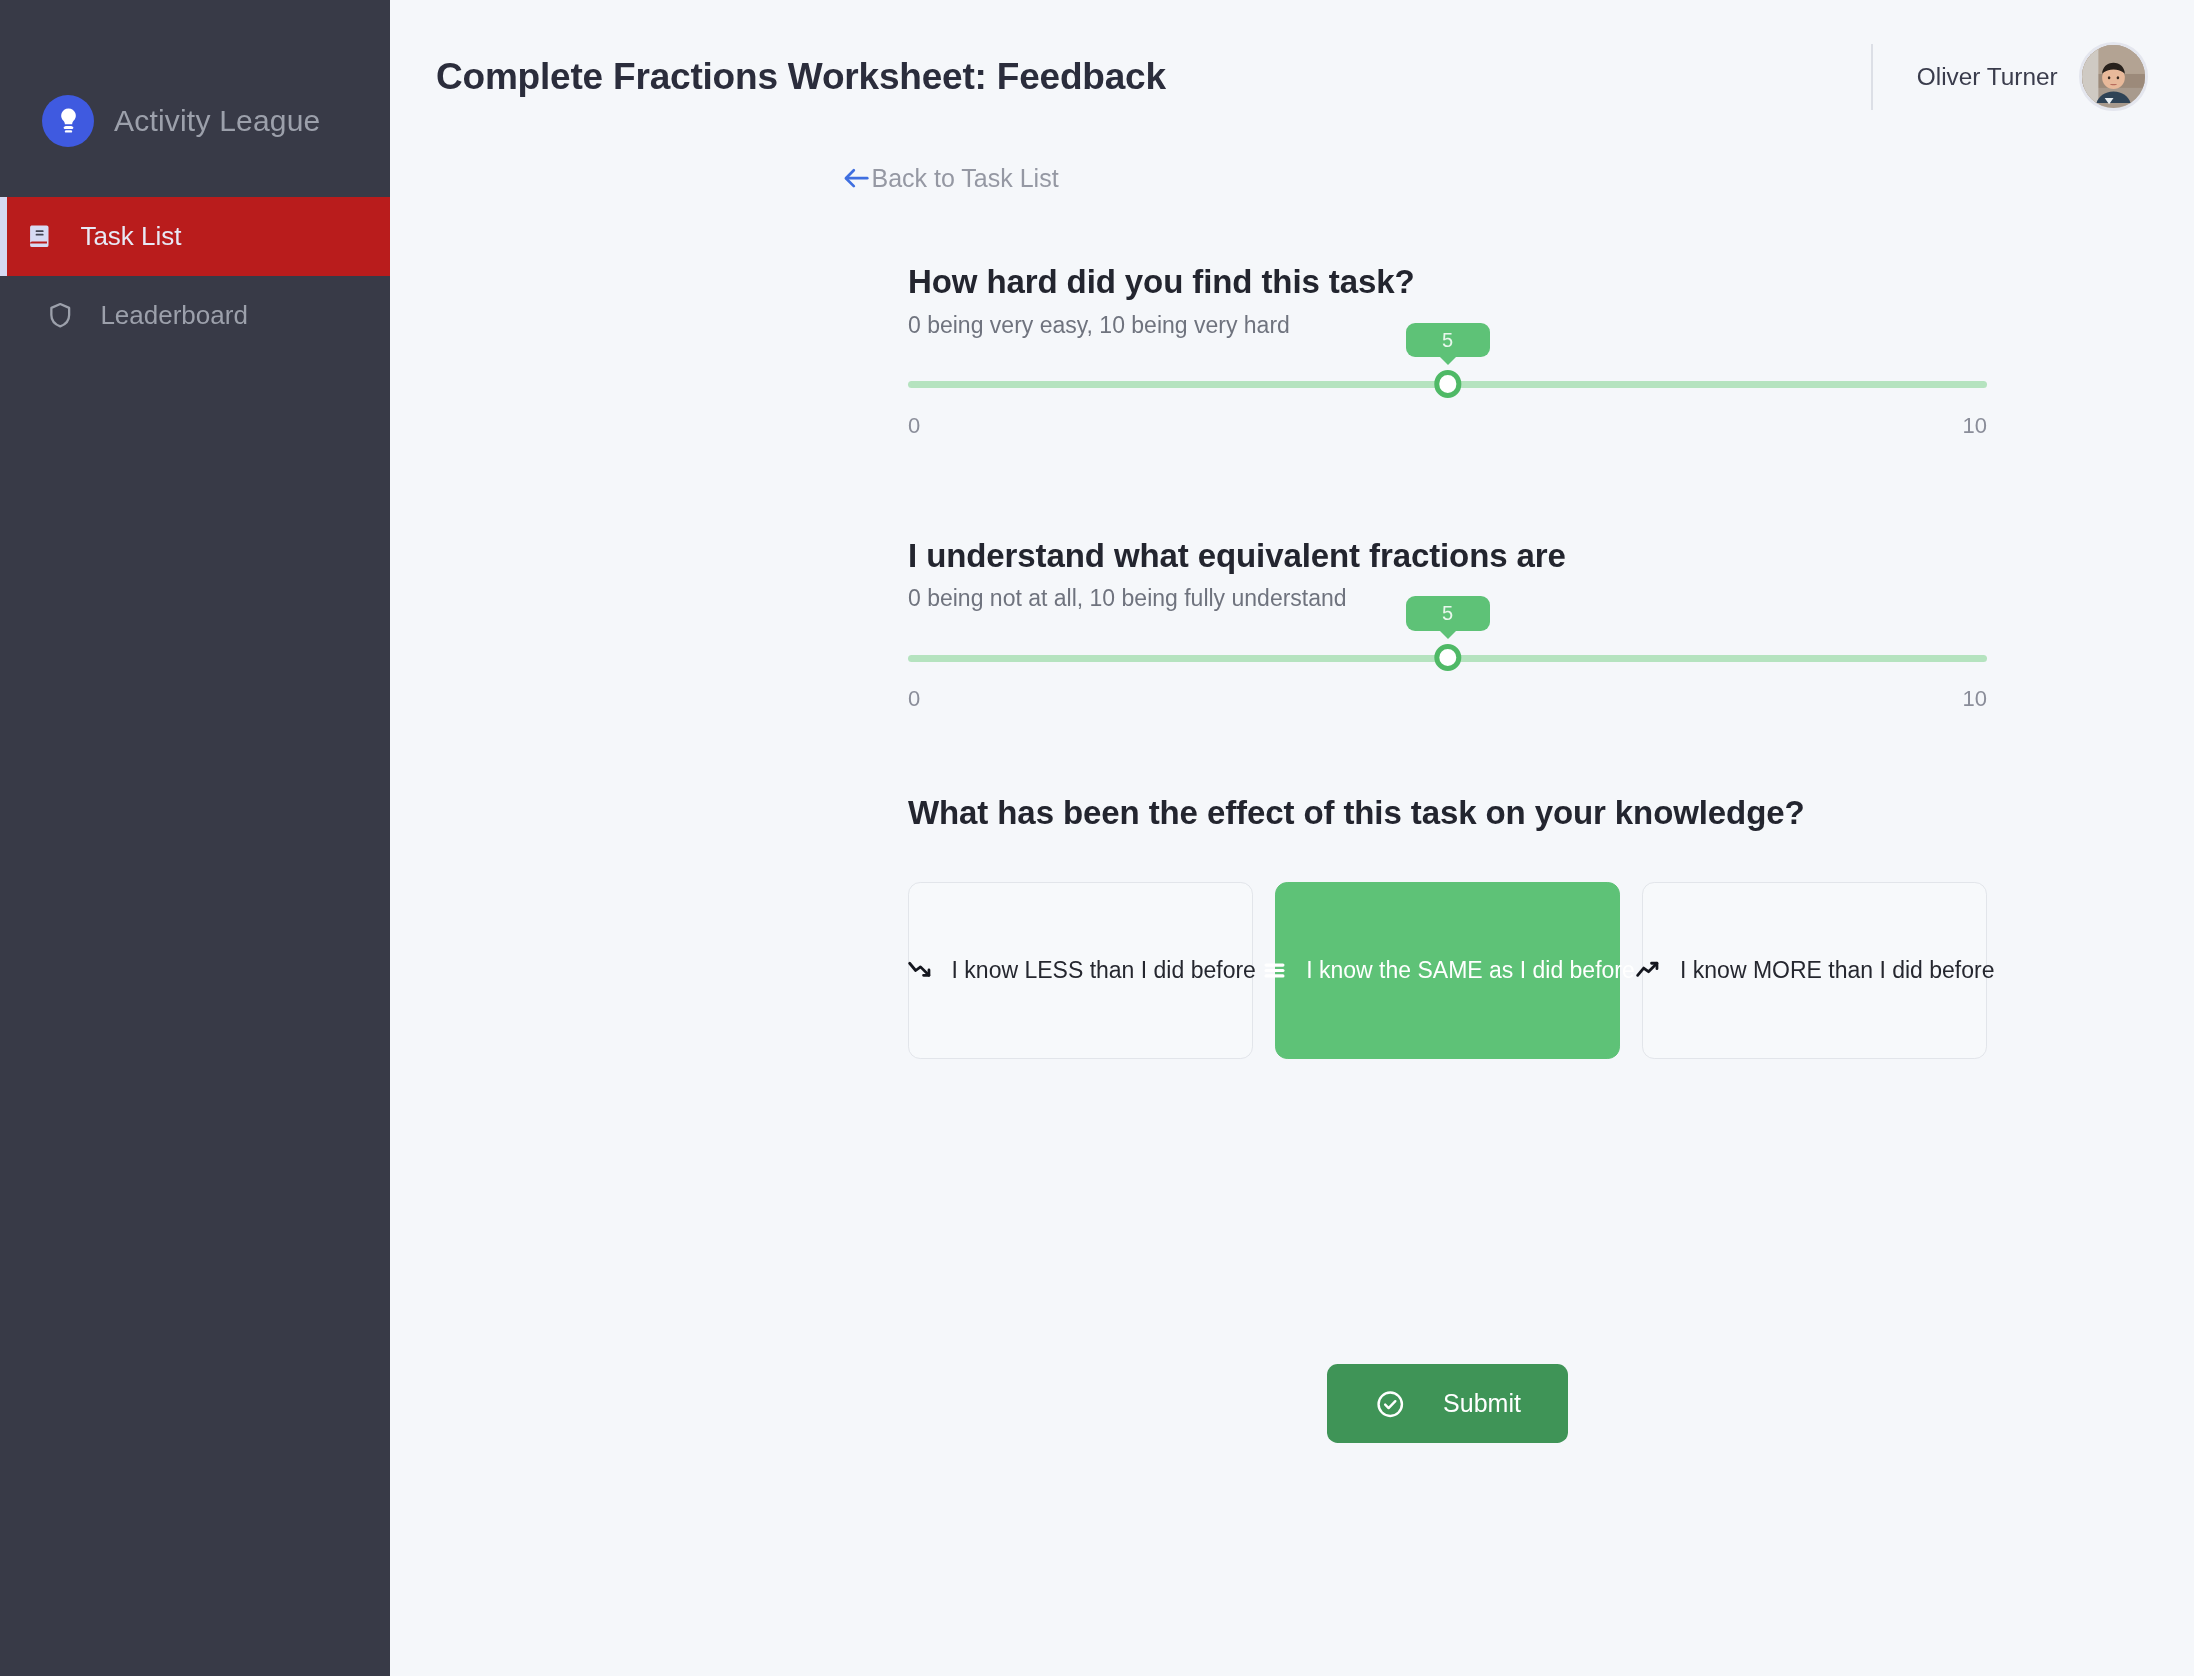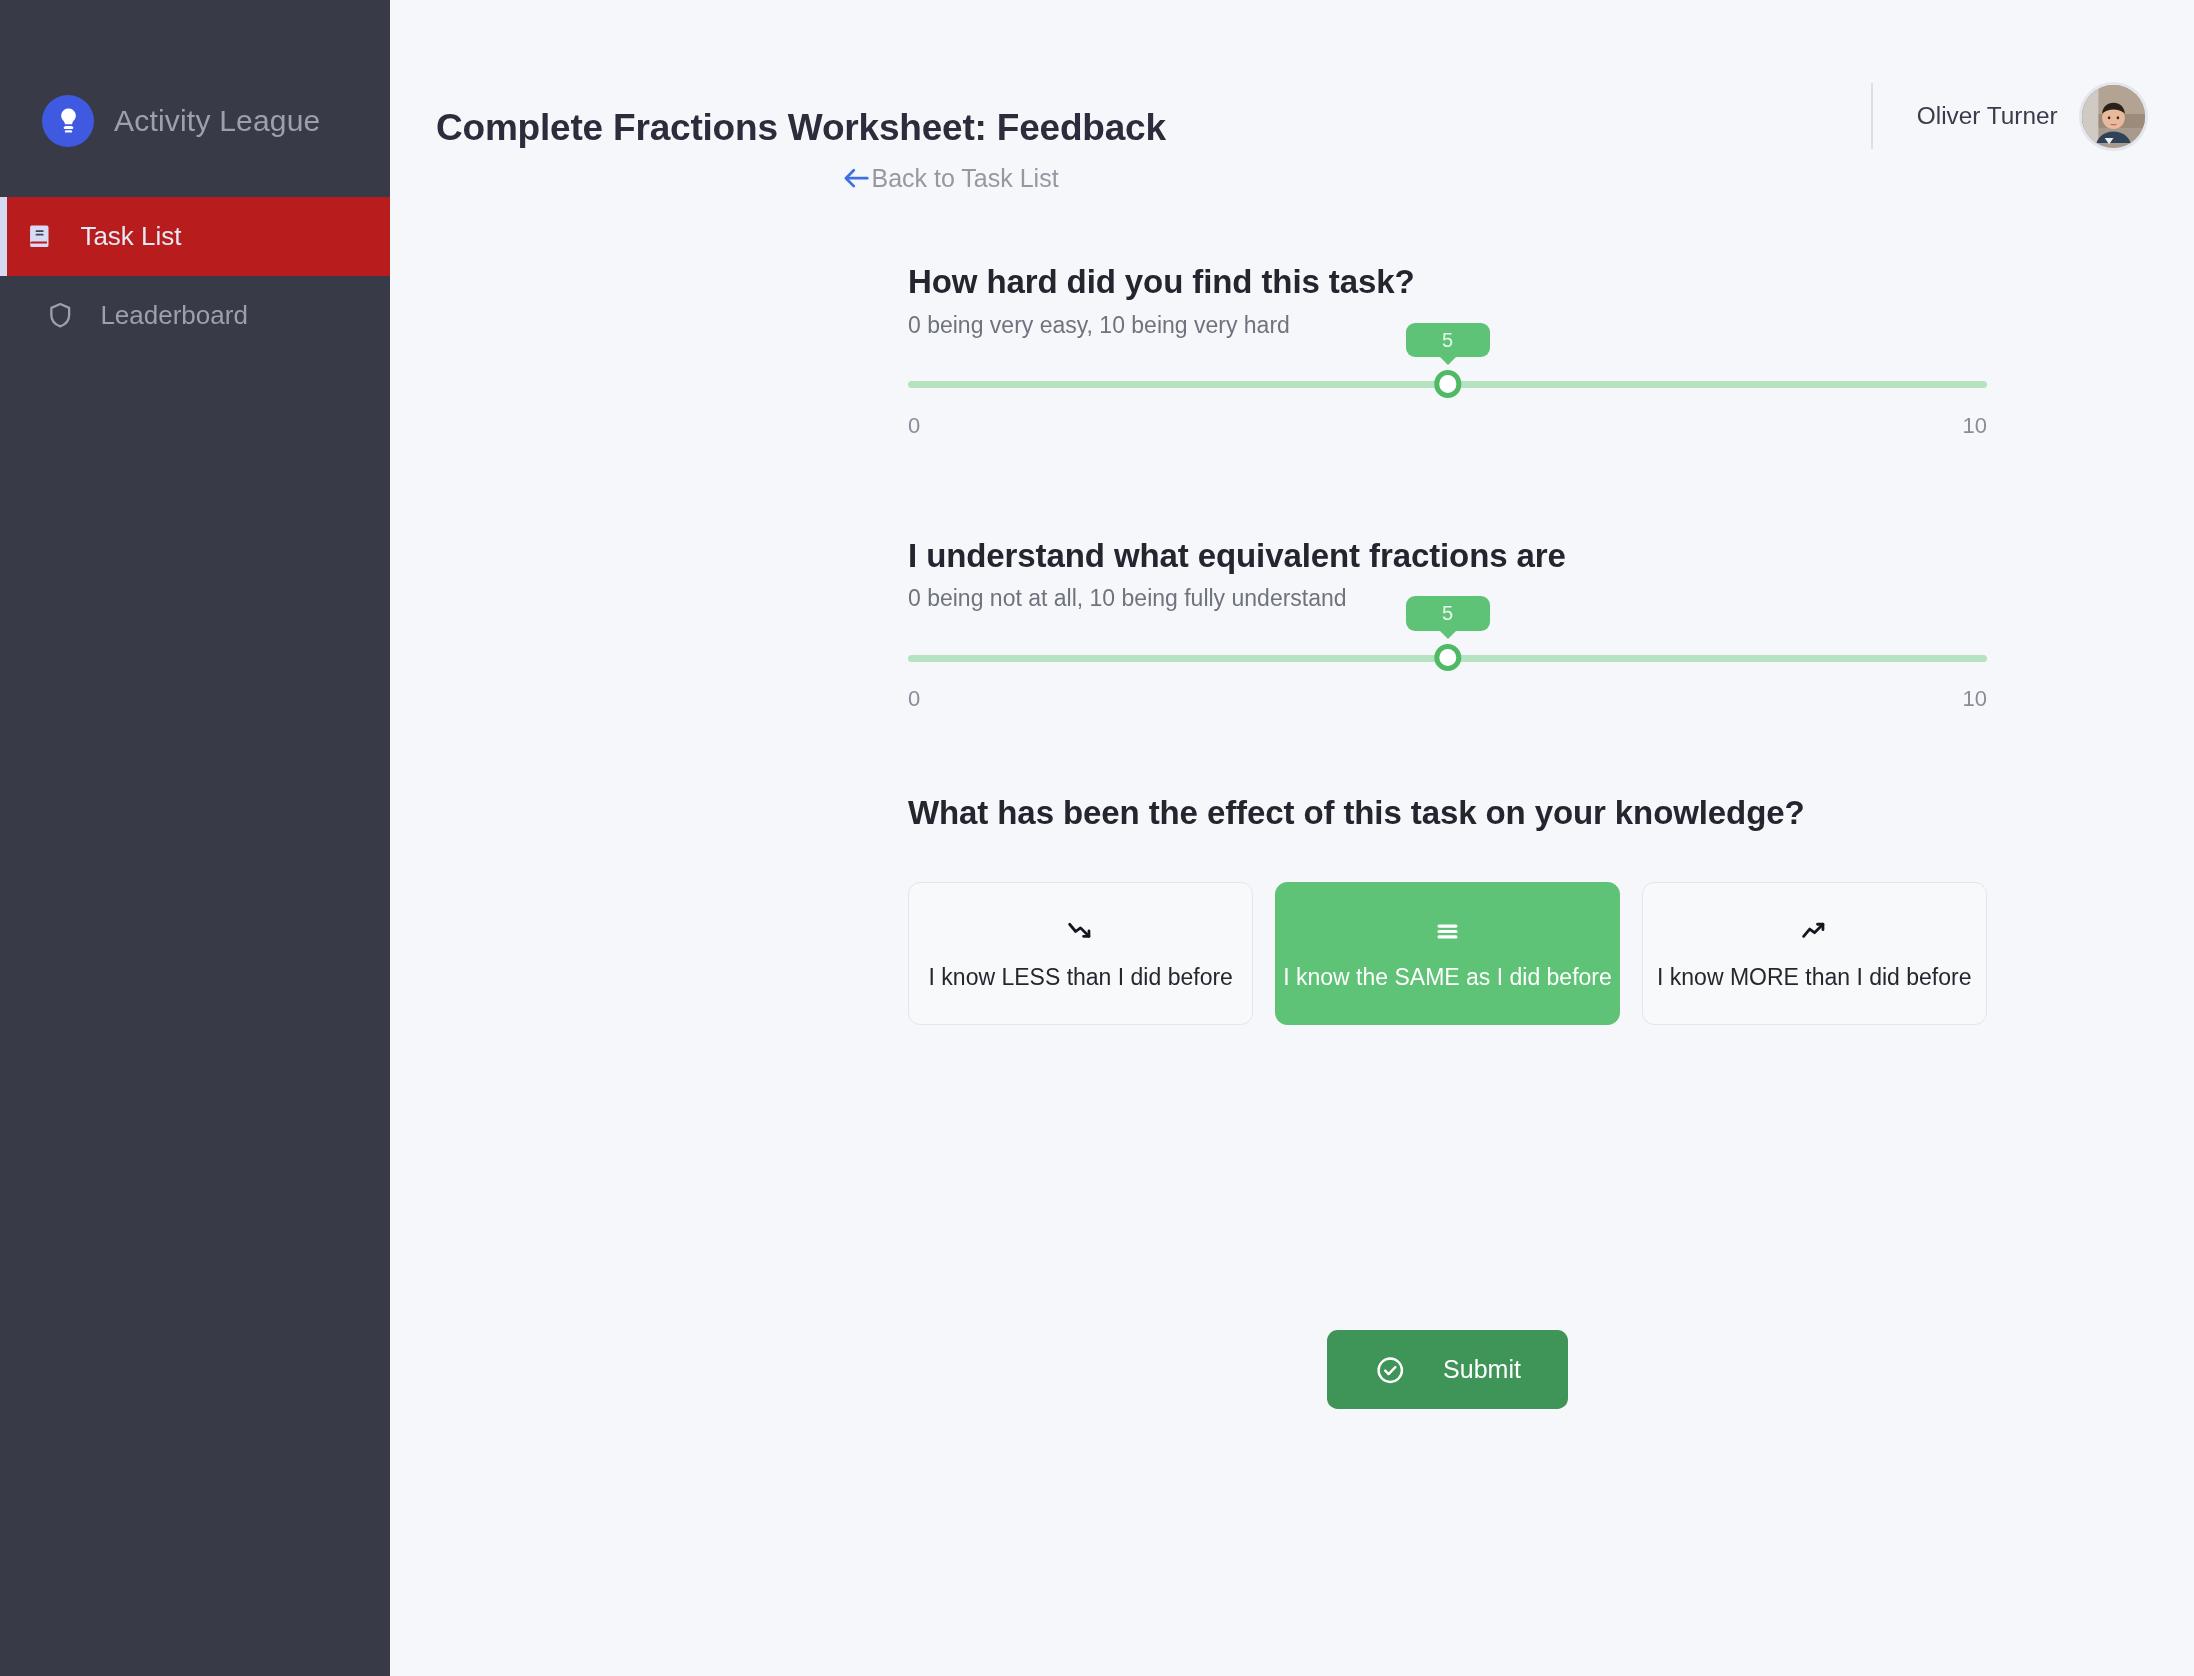--- a/index.html
+++ b/index.html
@@ -83,21 +83,21 @@
     background: #f5f7fa;
     display: flex;
     flex-direction: column;
     min-width: 0;
   }
 
   .topbar {
     height: 149px;
     flex: 0 0 149px;
     display: flex;
-    align-items: flex-end;
+    align-items: center;
     padding: 4px 46px 0 46px;
   }
 
   .page-title {
     font-size: 37px;
     font-weight: bold;
     color: #2b2d3c;
     letter-spacing: -0.2px;
     white-space: nowrap;
   }
@@ -225,26 +225,25 @@
   .gap-2 { height: 82px; }
 
   .options {
     display: flex;
     gap: 21.3px;
     margin-top: 50px;
   }
   .option {
     flex: 1 1 0;
     min-width: 0;
-    height: 143px;
+    height: 177px;
     border-radius: 12.2px;
     border: 1.5px solid #e2e5ea;
     background: #f7f9fb;
     display: flex;
-    flex-direction: column;
     align-items: center;
     justify-content: center;
     gap: 17px;
     cursor: pointer;
   }
   .option .opt-icon { height: 30.5px; display: flex; align-items: center; justify-content: center; }
   .option .opt-icon svg { display: block; }
   .opt-label {
     font-size: 23px;
     color: #25272f;

